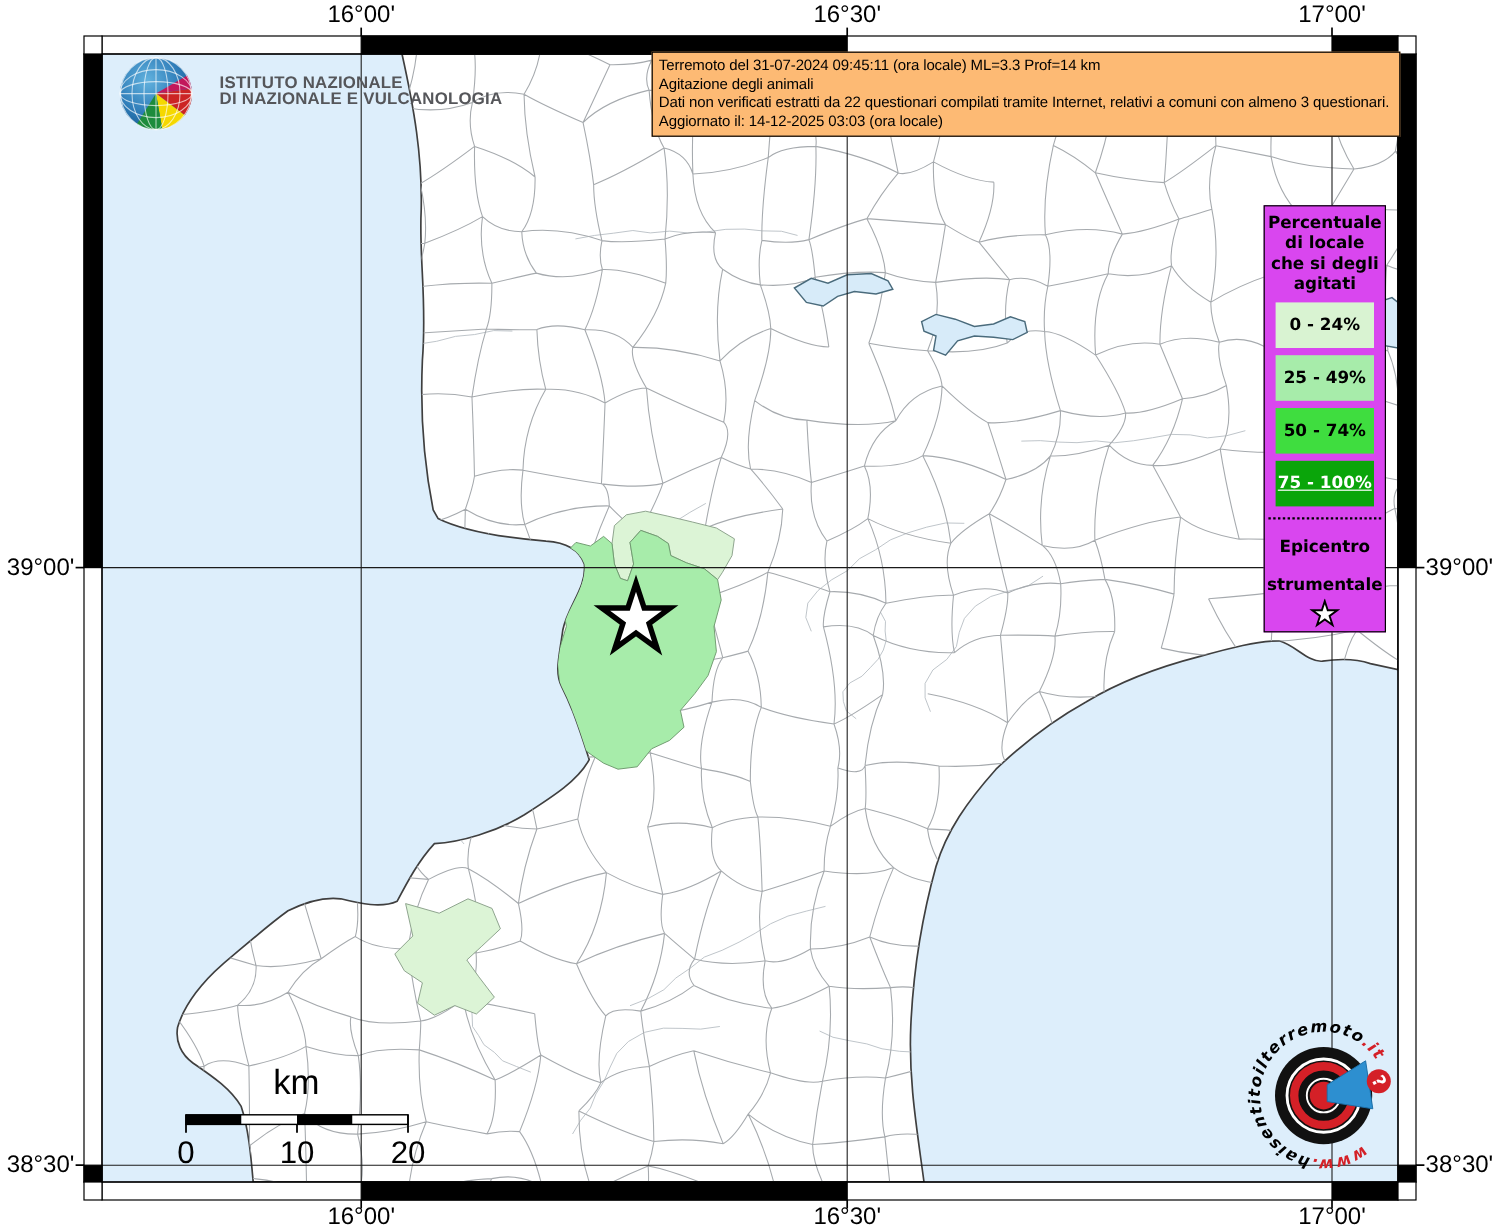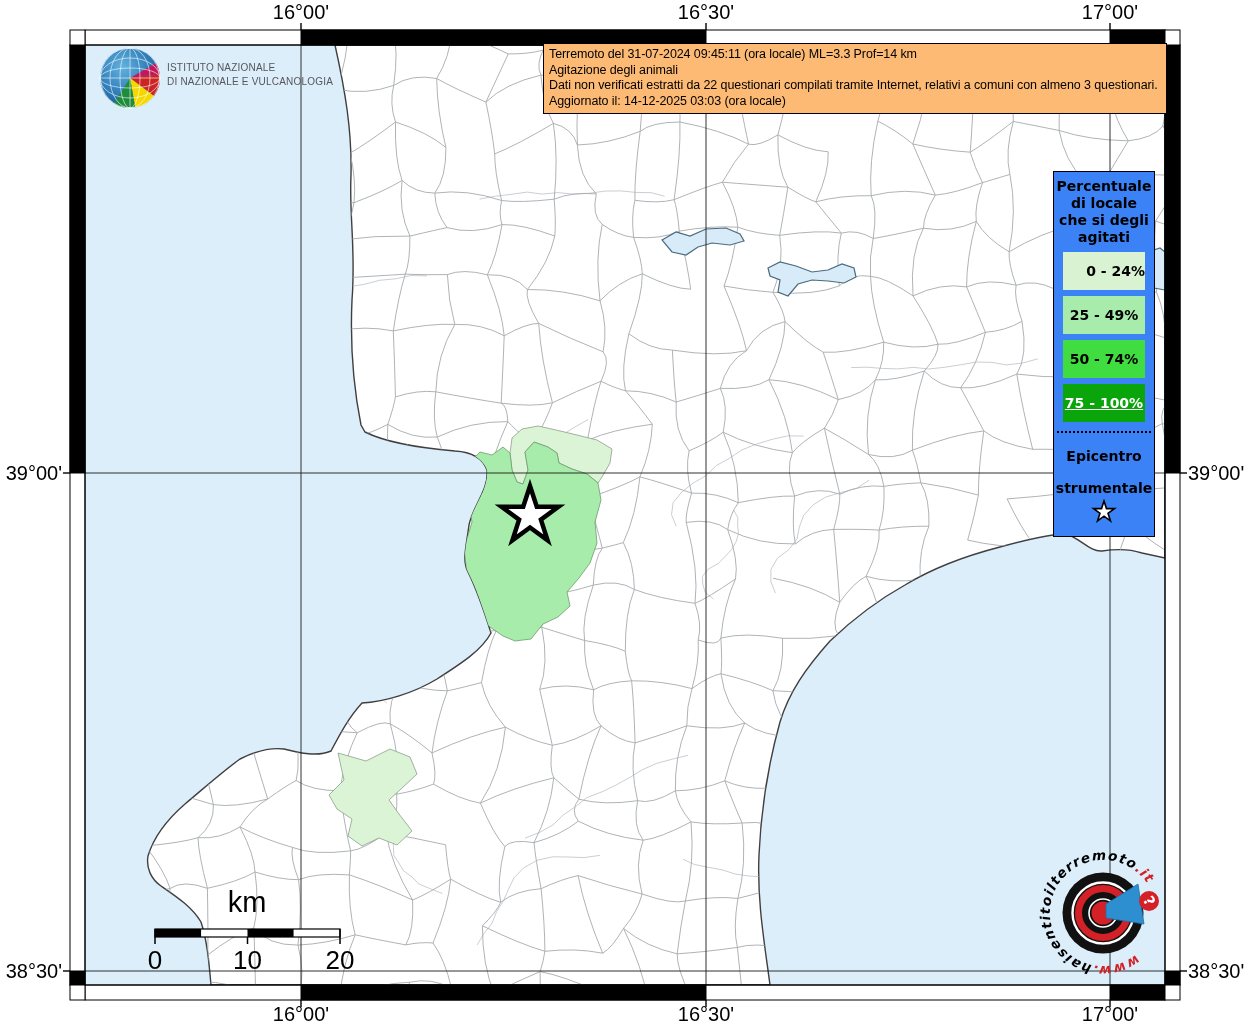--- a/index.html
+++ b/index.html
@@ -10,33 +10,33 @@
   
   .coord{position:absolute;font-size:20px;color:#000;font-family:"Liberation Sans",sans-serif;}
   .coord.top,.coord.bottom{width:110px;text-align:center;}
   .coord.left{width:62px;text-align:right;}
   .coord.right{width:80px;text-align:left;}
   
   #infobox{position:absolute;left:543px;top:43px;width:612px;background:#fdba74;
            border:1px solid #000;padding:3px 5px 4px 5px;z-index:30;}
   #infobox .l{font-size:12.5px;line-height:15.6px;white-space:nowrap;color:#000;letter-spacing:-0.1px;}
   
-  #legend{position:absolute;left:1053px;top:171px;width:100px;background:#3b82f6;
-          border:1.5px solid #000;z-index:30;padding:6px 0 12px 0;
+  #legend{position:absolute;left:1053px;top:171px;width:100px;background:#d946ef;
+          border:1.5px solid #000;z-index:30;padding:6px 0 2px 0;
           font-family:"DejaVu Sans",sans-serif;text-align:center;}
   #legend .tl{font-size:14px;font-weight:bold;line-height:17px;color:#000;}
   .swatch{width:82px;height:38px;margin:6px auto 0 auto;display:flex;align-items:center;justify-content:center;
           font-size:14px;font-weight:bold;}
   #legend .sep{border-top:2px dotted #000;margin:9px 3px 6px 3px;}
   #legend .ep{font-size:14px;font-weight:bold;line-height:17px;color:#000;margin-top:15px;}
   #legend .starwrap{margin-top:2px;}
   
   #ingv{position:absolute;left:98px;top:46px;display:flex;z-index:25;}
-  #ingv .txt{margin-left:5px;padding-top:15px;color:#55565a;font-weight:normal;
-             font-size:10px;line-height:14px;letter-spacing:0.2px;}
+  #ingv .txt{margin-left:21px;padding-top:15px;color:#55565a;font-weight:bold;
+             font-size:14px;line-height:14px;letter-spacing:0.2px;}
 </style>
 </head>
 <body>
 
 <div id="page">
 
   <svg class="abs" style="left:85px;top:45px;z-index:1;" width="1080" height="940" viewBox="85 45 1080 940">
     <defs>
       <clipPath id="landClip">
         <path d="M335,45 C345,90 352,130 351,175 C349,215 356,250 352,300 C350,345 354,390 361,425
@@ -218,21 +218,21 @@
       <div>ISTITUTO NAZIONALE</div>
       <div>DI NAZIONALE E VULCANOLOGIA</div>
     </div>
   </div>
 
   <div id="legend">
     <div class="tl">Percentuale</div>
     <div class="tl">di locale</div>
     <div class="tl">che si degli</div>
     <div class="tl">agitati</div>
-    <div class="swatch" style="background: rgb(217, 243, 210); color: rgb(0, 0, 0); justify-content: flex-end;">
+    <div class="swatch" style="background: rgb(217, 243, 210); color: rgb(0, 0, 0);">
         <span>0 - 24%</span>
       </div>
     <div class="swatch" style="background: rgb(167, 236, 170); color: rgb(0, 0, 0);">
         <span>25 - 49%</span>
       </div>
     <div class="swatch" style="background: rgb(63, 221, 63); color: rgb(0, 0, 0);">
         <span>50 - 74%</span>
       </div>
     <div class="swatch" style="background: rgb(10, 165, 10); color: rgb(255, 255, 255); text-decoration: underline;">
         <span>75 - 100%</span>

